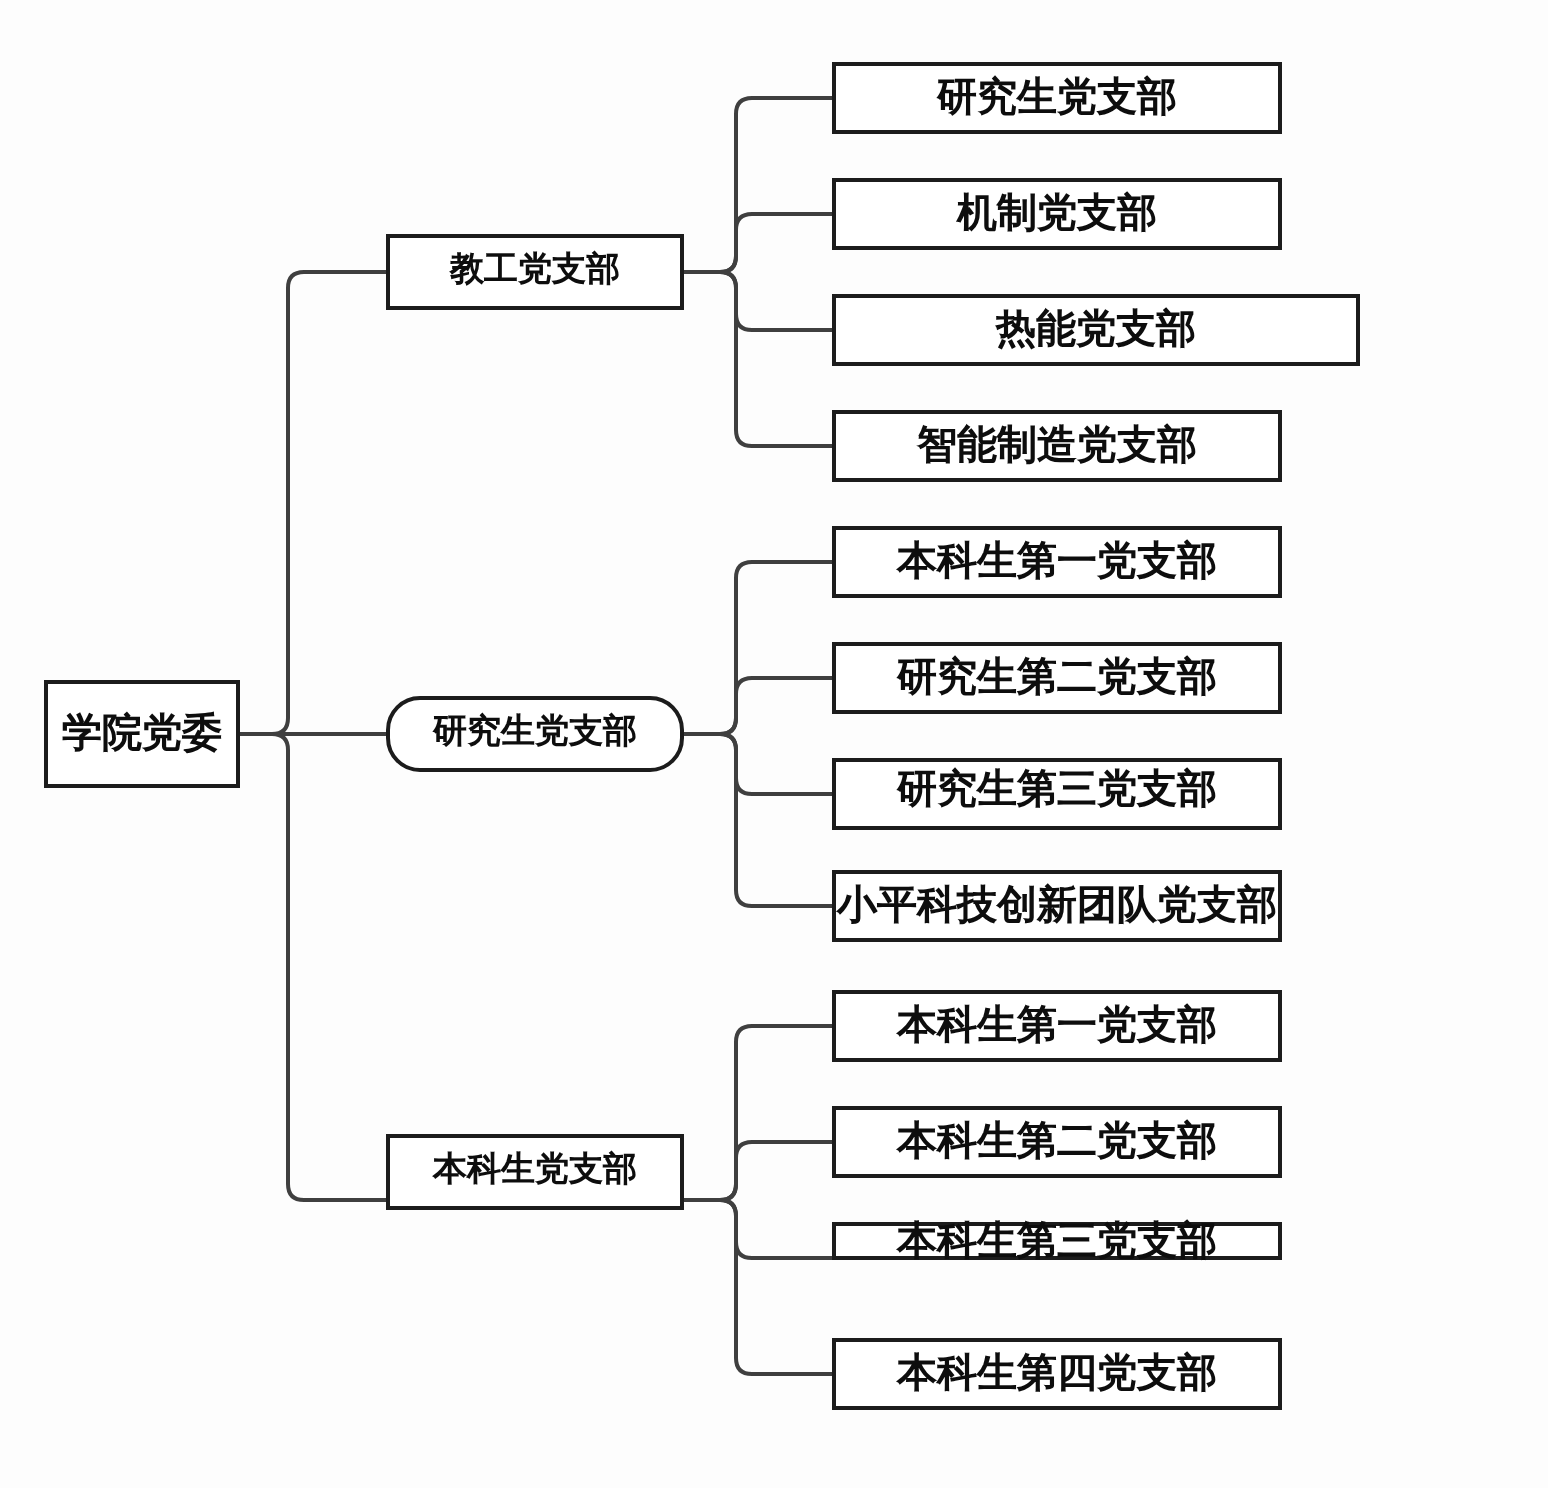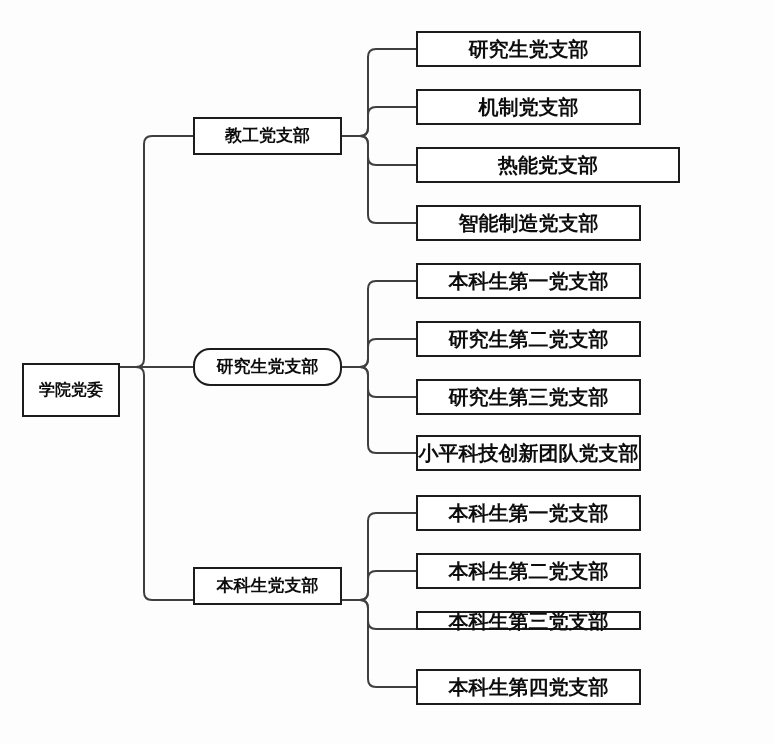--- a/index.html
+++ b/index.html
@@ -26,21 +26,21 @@
     background: #ffffff;
     border: 2px solid #1c1c1c;
     display: flex;
     align-items: center;
     justify-content: center;
     font-weight: 700;
     color: #0d0d0d;
     white-space: nowrap;
     line-height: 1;
   }
-  .node-root { font-size: 16px; margin-top: 23px; }
+  .node-root { font-size: 20px; }
   .node-branch { font-size: 17px; font-family: Liberation Mono, monospace; }
   .node-leaf { font-size: 20px; }
 </style>
 </head>
 <body>
 
 <div class="canvas">
   <svg id="connector-layer" width="774" height="744" viewBox="0 0 774 744">
       <path d="M 120 367 L 136 367 Q 144 367 144 359 L 144 144 Q 144 136 152 136 L 193 136" fill="none" stroke="#3f3f3f" stroke-width="2"></path>
       <path d="M 342 136 L 360 136 Q 368 136 368 128 L 368 57 Q 368 49 376 49 L 416 49" fill="none" stroke="#3f3f3f" stroke-width="2"></path>
@@ -79,21 +79,21 @@
       </div>
       <div class="node node-branch" style="left: 193px; top: 348px; width: 149px; height: 38px; border-radius: 17px;">
         <span>研究生党支部</span>
       </div>
       <div class="node node-leaf" style="left: 416px; top: 263px; width: 225px; height: 36px;">
         <span>本科生第一党支部</span>
       </div>
       <div class="node node-leaf" style="left: 416px; top: 321px; width: 225px; height: 36px;">
         <span>研究生第二党支部</span>
       </div>
-      <div class="node node-leaf" style="left: 416px; top: 379px; width: 225px; height: 36px;">
+      <div class="node node-leaf" style="left: 416px; top: 379px; width: 225px; height: 36px; font-family: Liberation Mono, monospace;">
         <span>研究生第三党支部</span>
       </div>
       <div class="node node-leaf" style="left: 416px; top: 435px; width: 225px; height: 36px; justify-content: center;">
         <span>小平科技创新团队党支部</span>
       </div>
       <div class="node node-branch" style="left: 193px; top: 567px; width: 149px; height: 38px;">
         <span>本科生党支部</span>
       </div>
       <div class="node node-leaf" style="left: 416px; top: 495px; width: 225px; height: 36px;">
         <span>本科生第一党支部</span>

